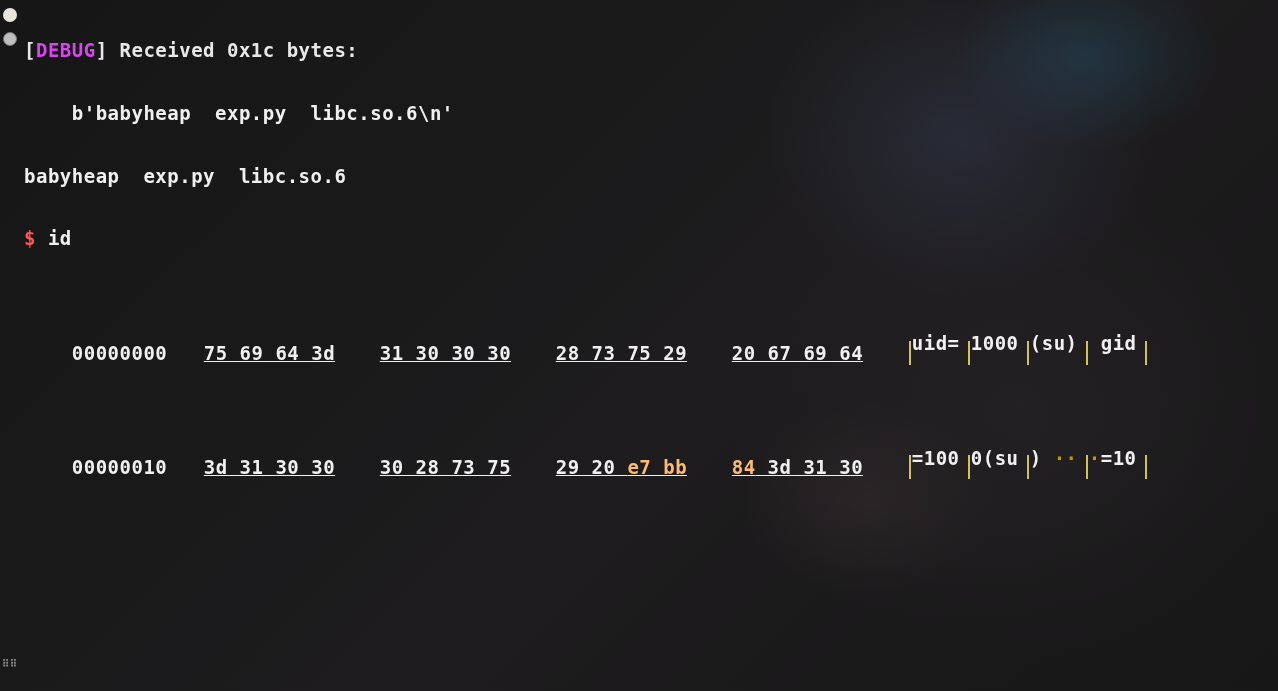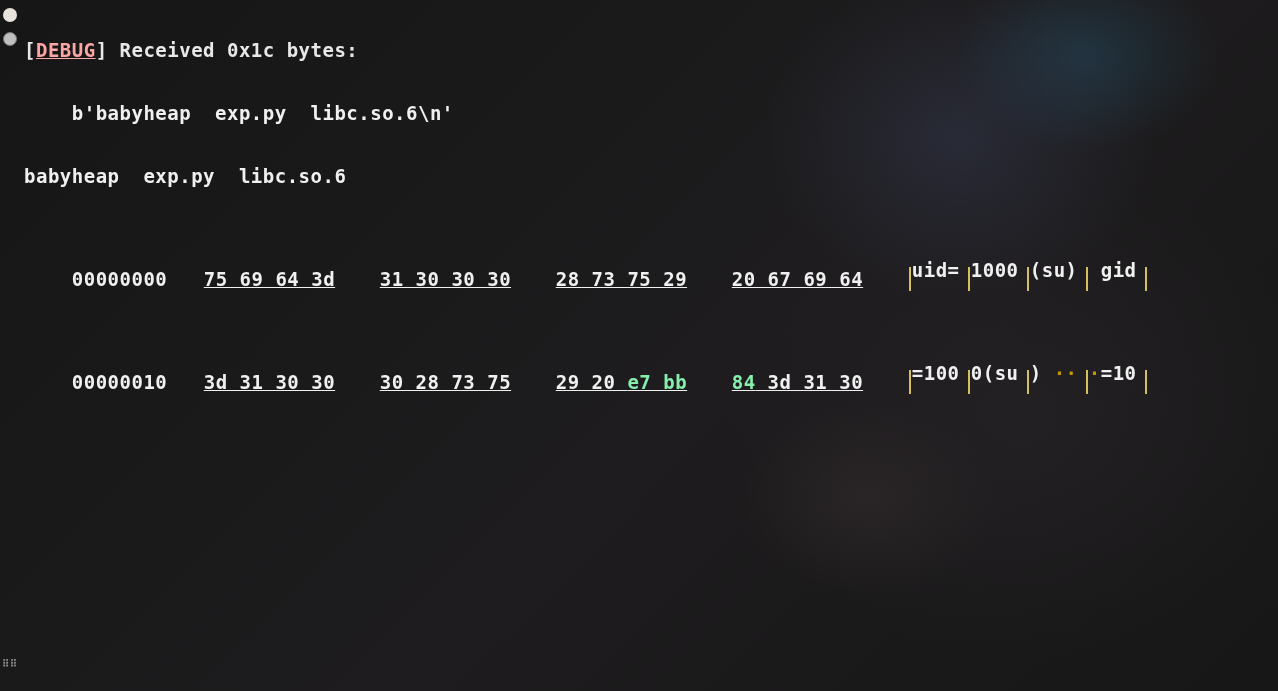--- a/index.html
+++ b/index.html
@@ -50,50 +50,51 @@
       font-size: 10px;
       line-height: 6px;
     }
     .term {
       position: absolute;
       left: 24px;
       top: 4px;
       right: 6px;
       white-space: pre;
     }
-    .debug  { color: #fca5a5; text-decoration: underline; }
+    .debug  { color: #d946ef; }
     .bracket{ color: #e8e8e8; }
     .prompt { color: #ff5555; }
-    .yellowhex { color: #86efac; }
+    .yellowhex { color: #fdba74; }
     .dimdot { color: #c19a00; }
     .asciisep {
       display: inline-block;
       width: 2px;
       height: 1.25em;
       background: #d5c060;
       vertical-align: -0.25em;
       margin: 0 1px;
     }
     .hexlead { display: inline-block; width: 132px; }
     .hg { display: inline-block; width: 176px; text-decoration: underline; }
-    .ac { display: inline-block; width: 55px; overflow: hidden; }
+    .ac { display: inline-block; width: 55px; overflow: hidden; margin-top: 11px; }
   </style>
 </head>
 <body>
 
 <div class="edge">
   <div class="icon launcher-icon-1"></div>
   <div class="icon launcher-icon-2"></div>
   <div class="dots">⠿⠿</div>
 </div>
 
 <div class="term">
 <div><span class="bracket">[</span><span class="debug">DEBUG</span><span class="bracket">] Received 0x1c bytes:</span></div>
 <div>    b'babyheap  exp.py  libc.so.6\n'</div>
 <div>babyheap  exp.py  libc.so.6</div>
+<div><span class="prompt">$</span><span> id</span></div>
 
 <div><span>    </span><span class="hexlead">00000000</span><span class="hg">75 69 64 3d</span><span class="hg">31 30 30 30</span><span class="hg">28 73 75 29</span><span class="hg">20 67 69 64</span><span class="asciisep"></span><span class="ac">uid=</span><span class="asciisep"></span><span class="ac">1000</span><span class="asciisep"></span><span class="ac">(su)</span><span class="asciisep"></span><span class="ac"> gid</span><span class="asciisep"></span></div>
 
 <div><span>    </span><span class="hexlead">00000010</span><span class="hg">3d 31 30 30</span><span class="hg">30 28 73 75</span><span class="hg"><span>29 20 </span><span class="yellowhex">e7 bb</span></span><span class="hg"><span class="yellowhex">84</span><span> 3d 31 30</span></span><span class="asciisep"></span><span class="ac">=100</span><span class="asciisep"></span><span class="ac">0(su</span><span class="asciisep"></span><span class="ac"><span>) </span><span class="dimdot">··</span></span><span class="asciisep"></span><span class="ac"><span class="dimdot">·</span><span>=10</span></span><span class="asciisep"></span></div>
 
 
 
 
 
 

